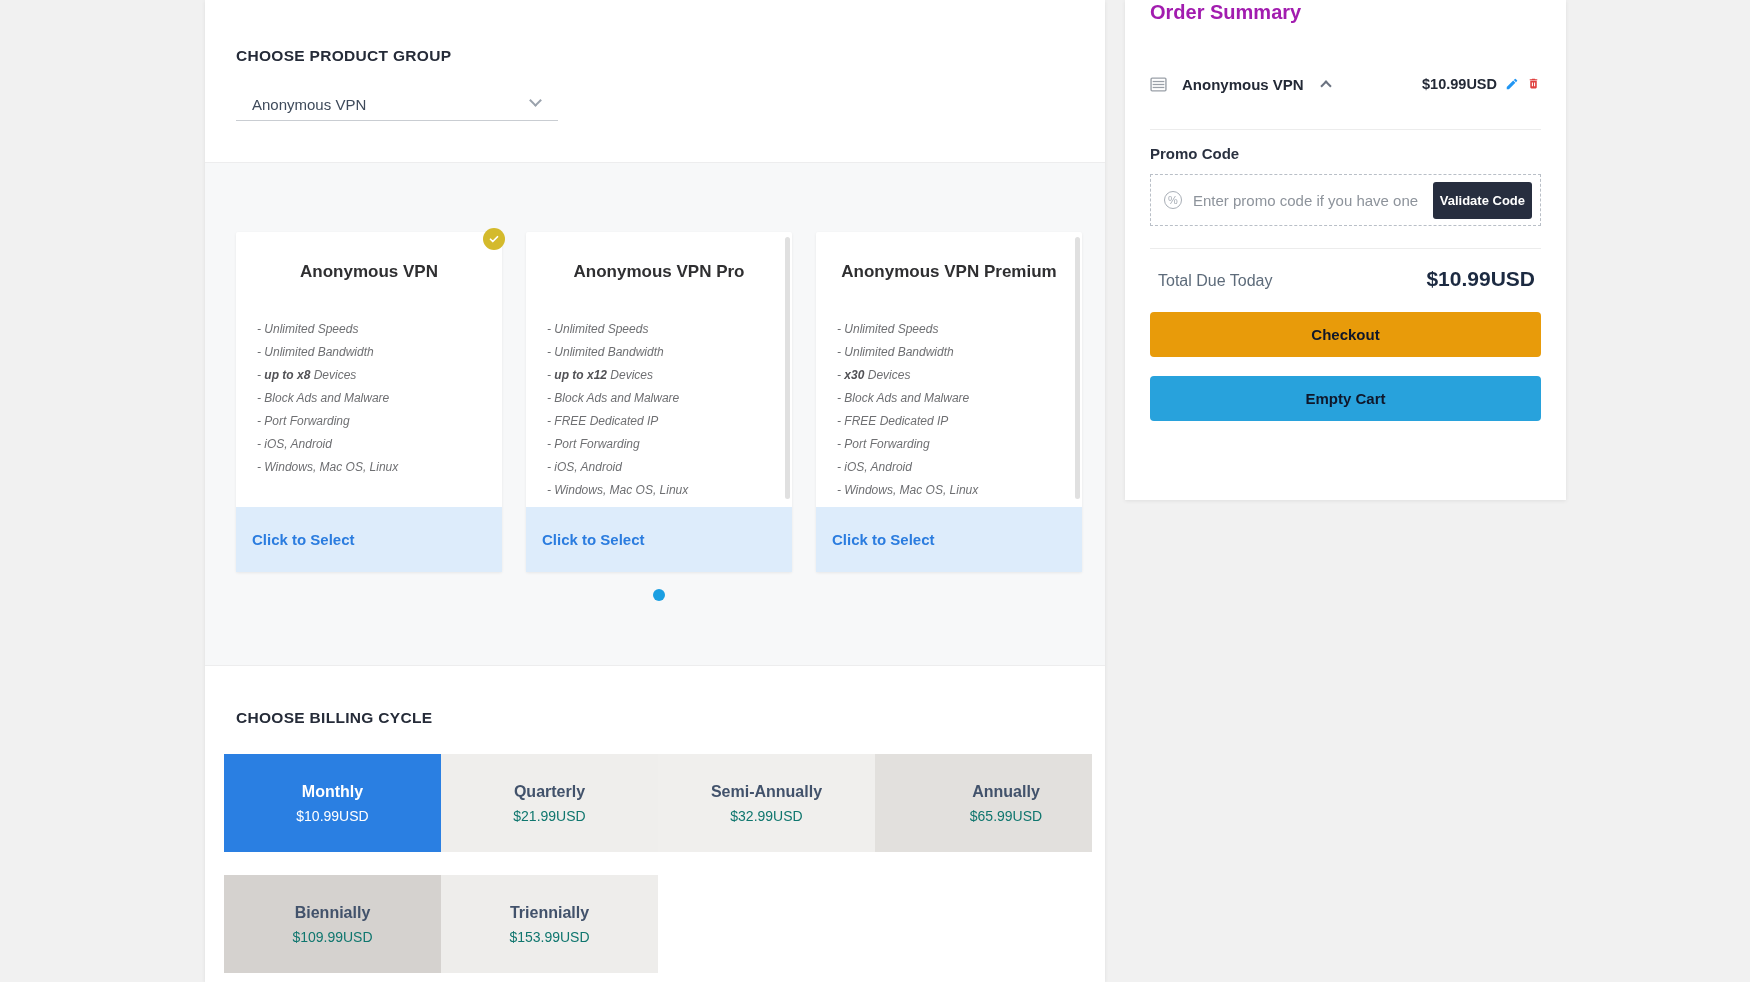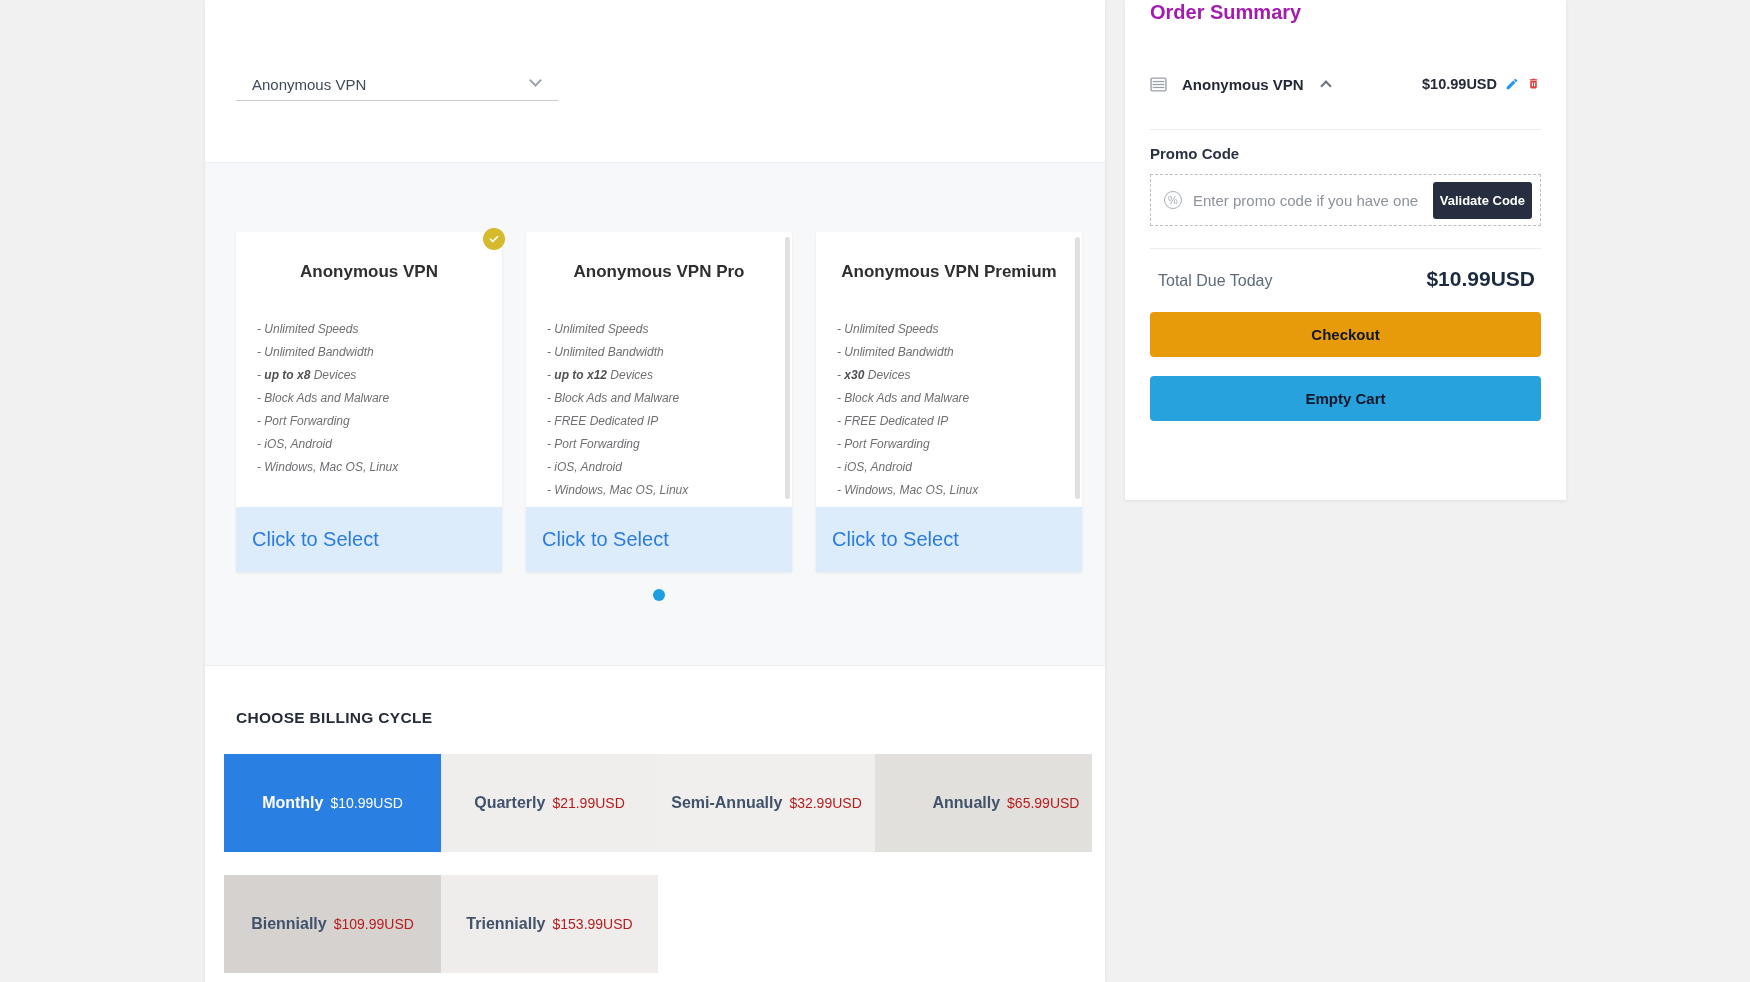--- a/index.html
+++ b/index.html
@@ -54,39 +54,39 @@
     list-style:none; margin-top:36px; padding:0 12px 0 21px;
     font-size:12px; color:#6e6f72; line-height:23px;font-style:italic;
   }
   .plan-features b { font-weight:700; color:#515155; }
   .fake-scrollbar {
     position:absolute; top:5px; right:2px; width:5px; height:262px;
     background:#e0e0e0; border-radius:3px; cursor:pointer;
   }
   .plan-footer {
     height:65px; background:#ddecfb; display:flex; align-items:center;
-    padding-left:16px; font-size:20px; font-weight:400; color:#2a7cdf;
+    padding-left:16px; font-size:15px; font-weight:700; color:#2a7cdf;
   }
   .check-badge {
     position:absolute; top:-4px; right:-3px; width:22px; height:22px;
     border-radius:50%; background:#d4ba2c; z-index:2;
     display:flex; align-items:center; justify-content:center;
   }
   .carousel-dot-row { margin-top:17px; width:846px; display:flex; justify-content:center; }
   .carousel-dot { width:12px; height:12px; border-radius:50%; background:#1b9fe2; cursor:pointer; }
 
   .section-billing { padding:42px 0 0 19px; }
   .section-billing .sec-heading { margin-left:12px; }
   .cycles { margin-top:26px; width:868px; display:flex; flex-wrap:wrap; row-gap:23px; }
   .cycle {
-    width:217px; height:98px; display:flex; flex-direction:row;
+    width:217px; height:98px; display:flex; flex-direction:column;
     align-items:center; justify-content:center; gap:7px; cursor:pointer;
   }
   .cycle .cname { font-size:16px; font-weight:700; color:#42526b; }
-  .cycle .cprice { font-size:14px; color:#b91c1c; }
+  .cycle .cprice { font-size:14px; color:#0f766e; }
   .cycle.selected .cname, .cycle.selected .cprice { color:#fff; }
 
   
   .summary-col {
     position:absolute; left:1125px; top:0;
     width:441px; height:500px; background:#fff;
     box-shadow:0 1px 4px rgba(0,0,0,.08);
     padding:0 25px;
   }
   .os-title { font-size:20px; font-weight:700; color:#a21caf; line-height:24px; }
@@ -133,20 +133,21 @@
   }
   .btn-checkout { margin-top:19px; background:#e89b0a; }
   .btn-empty { margin-top:19px; background:#28a2dc; }
 </style>
 </head>
 <body>
 
 <div class="main-col">
 
   <div class="section-product">
+    <div class="sec-heading">CHOOSE PRODUCT GROUP</div>
     <div class="select-box">
       <span class="select-value">Anonymous VPN</span>
       <span class="chev-down"></span>
     </div>
   </div>
 
   <div class="section-plans">
     <div class="plans-row" id="plans-row">
   <div class="plan-card">
     <div class="check-badge">

